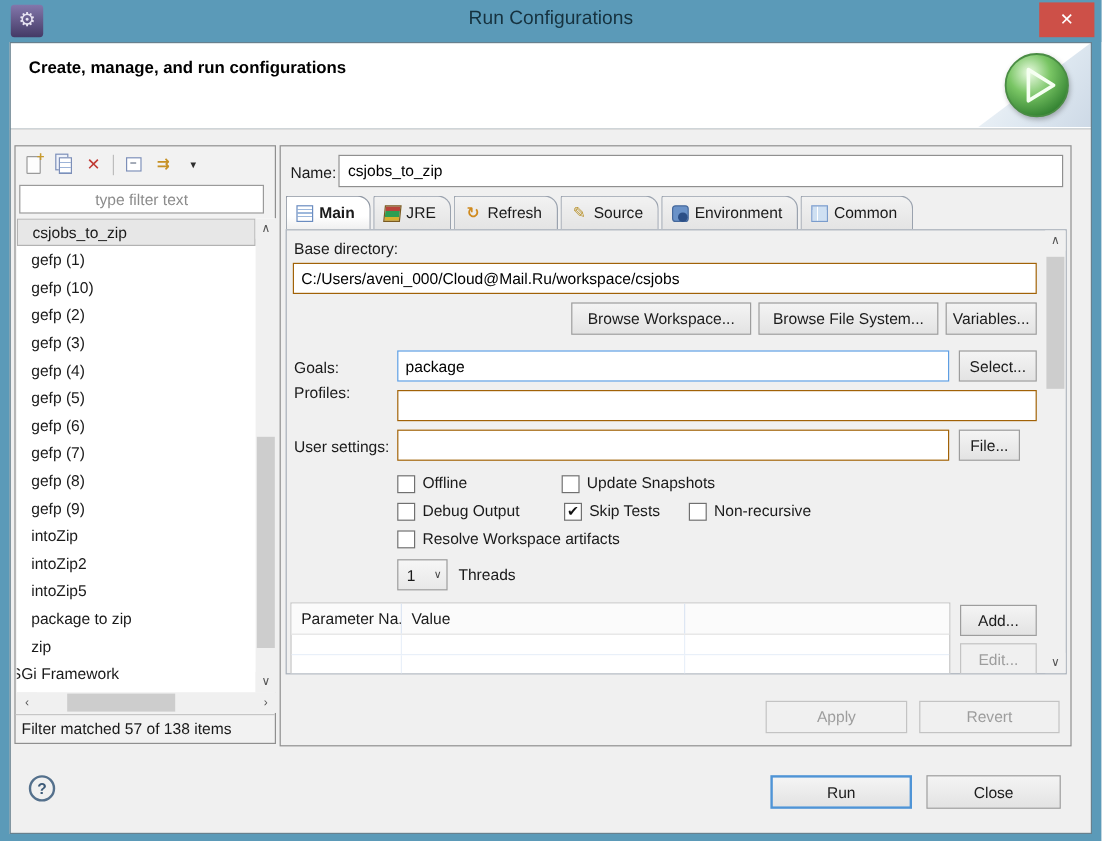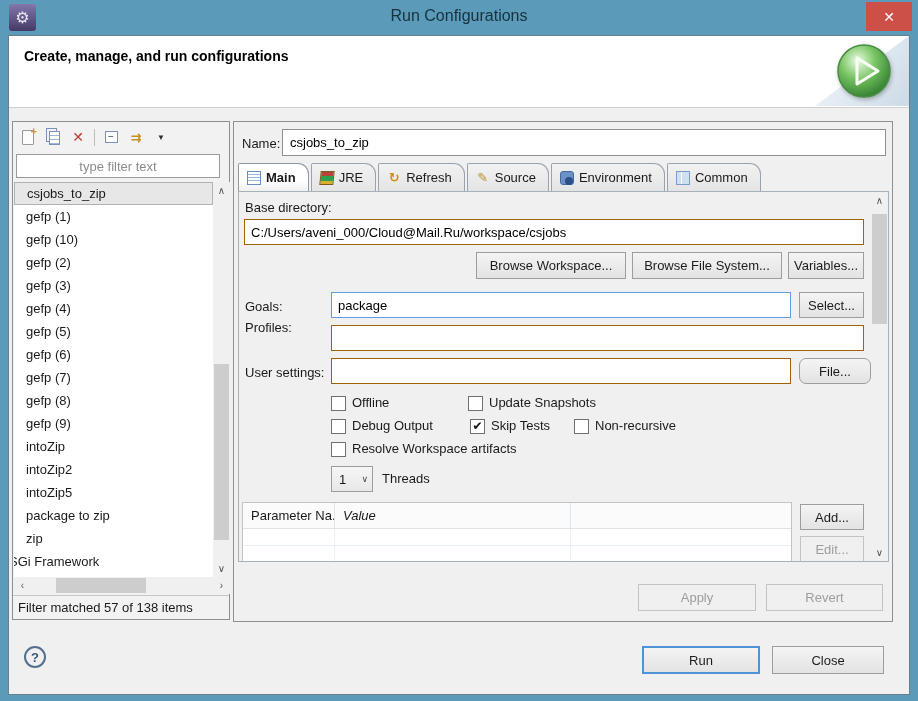--- a/index.html
+++ b/index.html
@@ -107,39 +107,39 @@
   #user-input { left:92px; top:166px; width:460px; }
 
   .btn { background:linear-gradient(#f4f4f4,#e3e3e3); border:1px solid #9d9d9d; font-family:inherit; font-size:13px; color:#1c1c1c;
          display:flex; align-items:center; justify-content:center; cursor:pointer; white-space:nowrap; }
   .btn.disabled { background:#f0f0f0; border-color:#c3c3c3; color:#9d9d9d; cursor:default; }
   .abs { position:absolute; }
   #btn-browse-ws { left:237px; top:60px; width:150px; height:27px; }
   #btn-browse-fs { left:393px; top:60px; width:150px; height:27px; }
   #btn-variables { left:549px; top:60px; width:76px; height:27px; }
   #btn-select { left:560px; top:100px; width:65px; height:26px; }
-  #btn-file { left:560px; top:166px; width:72px; height:26px;border-radius:7px; }
+  #btn-file { left:560px; top:166px; width:51px; height:26px; }
   #btn-add { left:561px; top:312px; width:64px; height:26px; }
   #btn-edit { left:561px; top:344px; width:64px; height:26px; }
 
   .checkbox { position:absolute; width:15px; height:15px; background:#fff; border:1px solid #707070; font-size:12px; font-weight:bold;
               line-height:13px; text-align:center; color:#111; cursor:pointer; }
   .cb-label { position:absolute; cursor:pointer; white-space:nowrap; }
 
   #threads-select { position:absolute; left:92px; top:274px; width:42px; height:26px; background:linear-gradient(#f6f6f6,#e8e8e8);
                     border:1px solid #9d9d9d; display:flex; align-items:center; cursor:pointer; }
   #threads-select .val { padding-left:7px; flex:1; }
   #threads-select .chev { font-size:9px; color:#444; padding-right:4px; }
   #threads-label { position:absolute; left:143px; top:279px; }
 
   
   #param-table { position:absolute; left:3px; top:310px; width:550px; height:61px; background:#fff; border:1px solid #c3c3c3; }
   #param-table .hdr { display:flex; height:26px; background:#fbfbfb; border-bottom:1px solid #e3e3e3; }
   #param-table .hdr .cell { line-height:25px; padding-left:8px; border-right:1px solid #dde6f3; overflow:hidden; white-space:nowrap; }
-  .col1 { width:92px; } .col2 { width:236px;font-style:italic; } .col3 { flex:1; border-right:none !important; }
+  .col1 { width:92px; } .col2 { width:236px; } .col3 { flex:1; border-right:none !important; }
   #param-table .row { display:flex; height:17px; border-bottom:1px solid #e9f0f9; }
   #param-table .row .cell { border-right:1px solid #e9f0f9; }
 
   #content-vscroll { position:absolute; right:0; top:0; width:17px; height:369px; background:#f0f0f0; }
   #content-vscroll .up { top:0; left:0; }
   #content-vscroll .down { bottom:0; left:0; }
   #content-vscroll .sb-thumb { left:1px; top:22px; width:15px; height:110px; }
 
   #btn-apply { left:404px; top:462px; width:118px; height:27px; }
   #btn-revert { left:532px; top:462px; width:117px; height:27px; }

